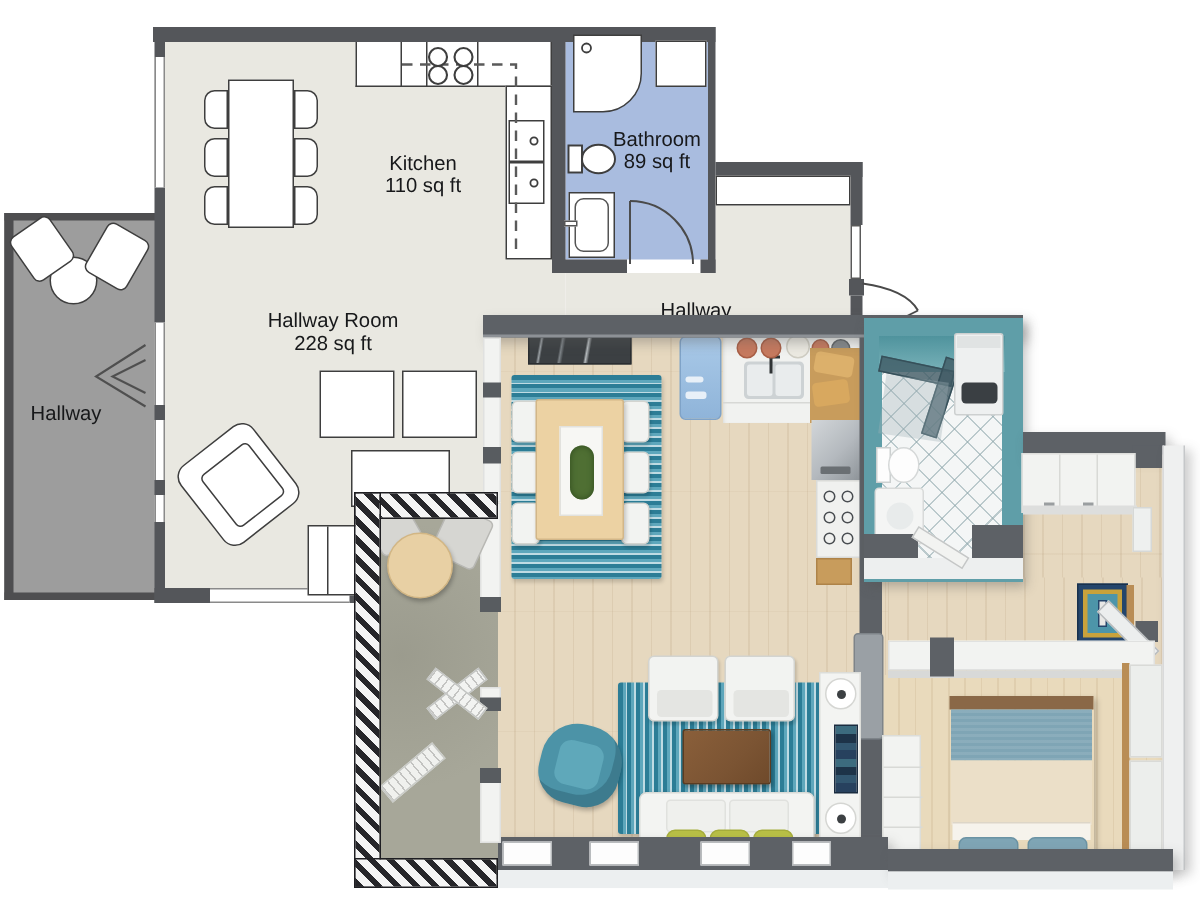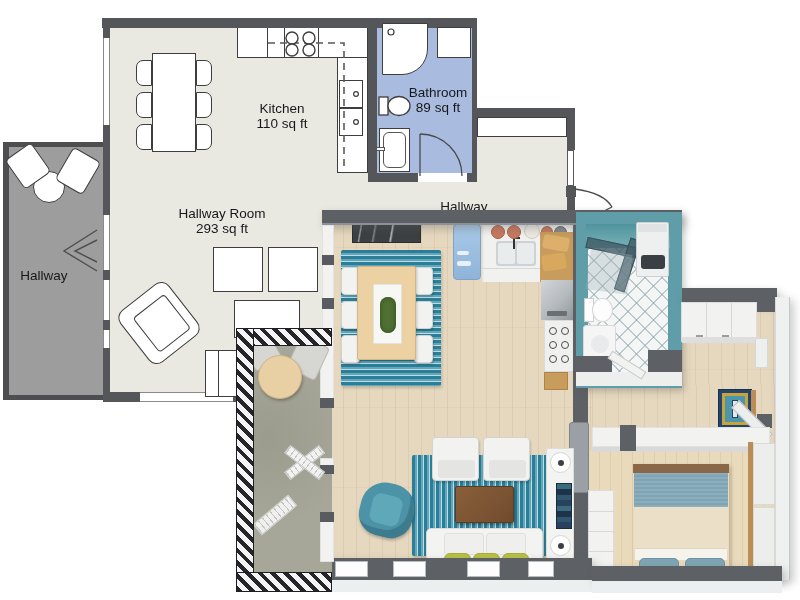--- a/index.html
+++ b/index.html
@@ -125,21 +125,21 @@
     <div class="a lbl" style="left:222px;top:101px;width:120px;">
       <div>Kitchen</div>
       <div>110 sq ft</div>
     </div>
     <div class="a lbl" style="left:378px;top:85px;width:120px;">
       <div>Bathroom</div>
       <div>89 sq ft</div>
     </div>
     <div class="a lbl" style="left:162px;top:206px;width:120px;">
       <div>Hallway Room</div>
-      <div>293 sq ft</div>
+      <div>228 sq ft</div>
     </div>
     <div class="a lbl" style="left:404px;top:199px;width:120px;">Hallway</div>
     <div class="a lbl" style="left:0px;top:268px;width:88px;">Hallway</div>
   </div>
 
   <div>
 
     <div class="a wd" style="left:330px;top:222px;width:262px;height:346px;"></div>
     <div class="a wd" style="left:682px;top:300px;width:95px;height:150px;"></div>
     <div class="a wd" style="left:592px;top:385px;width:185px;height:65px;"></div>

